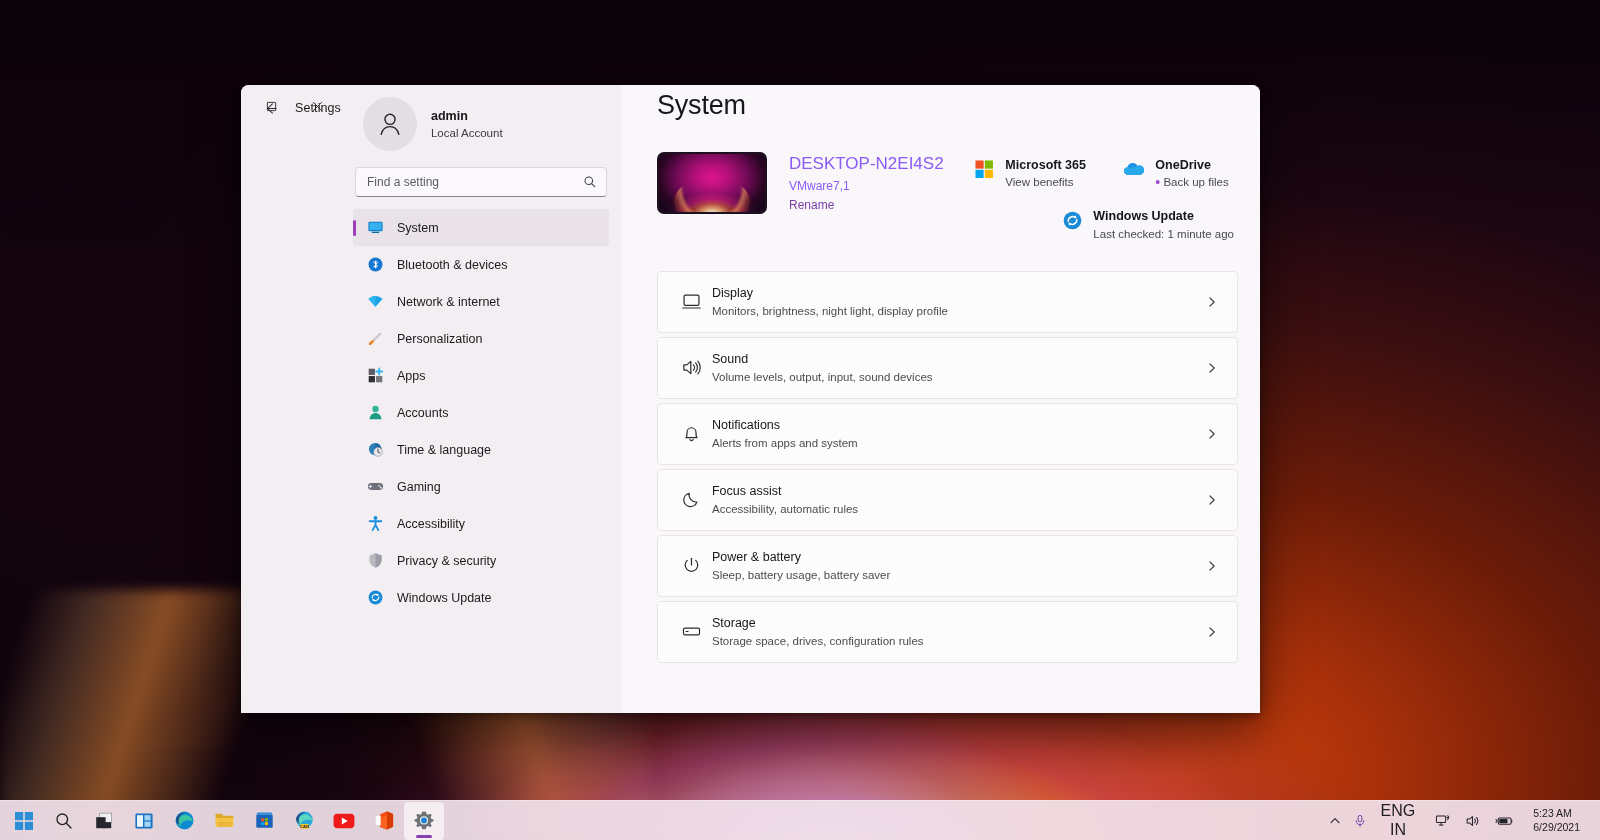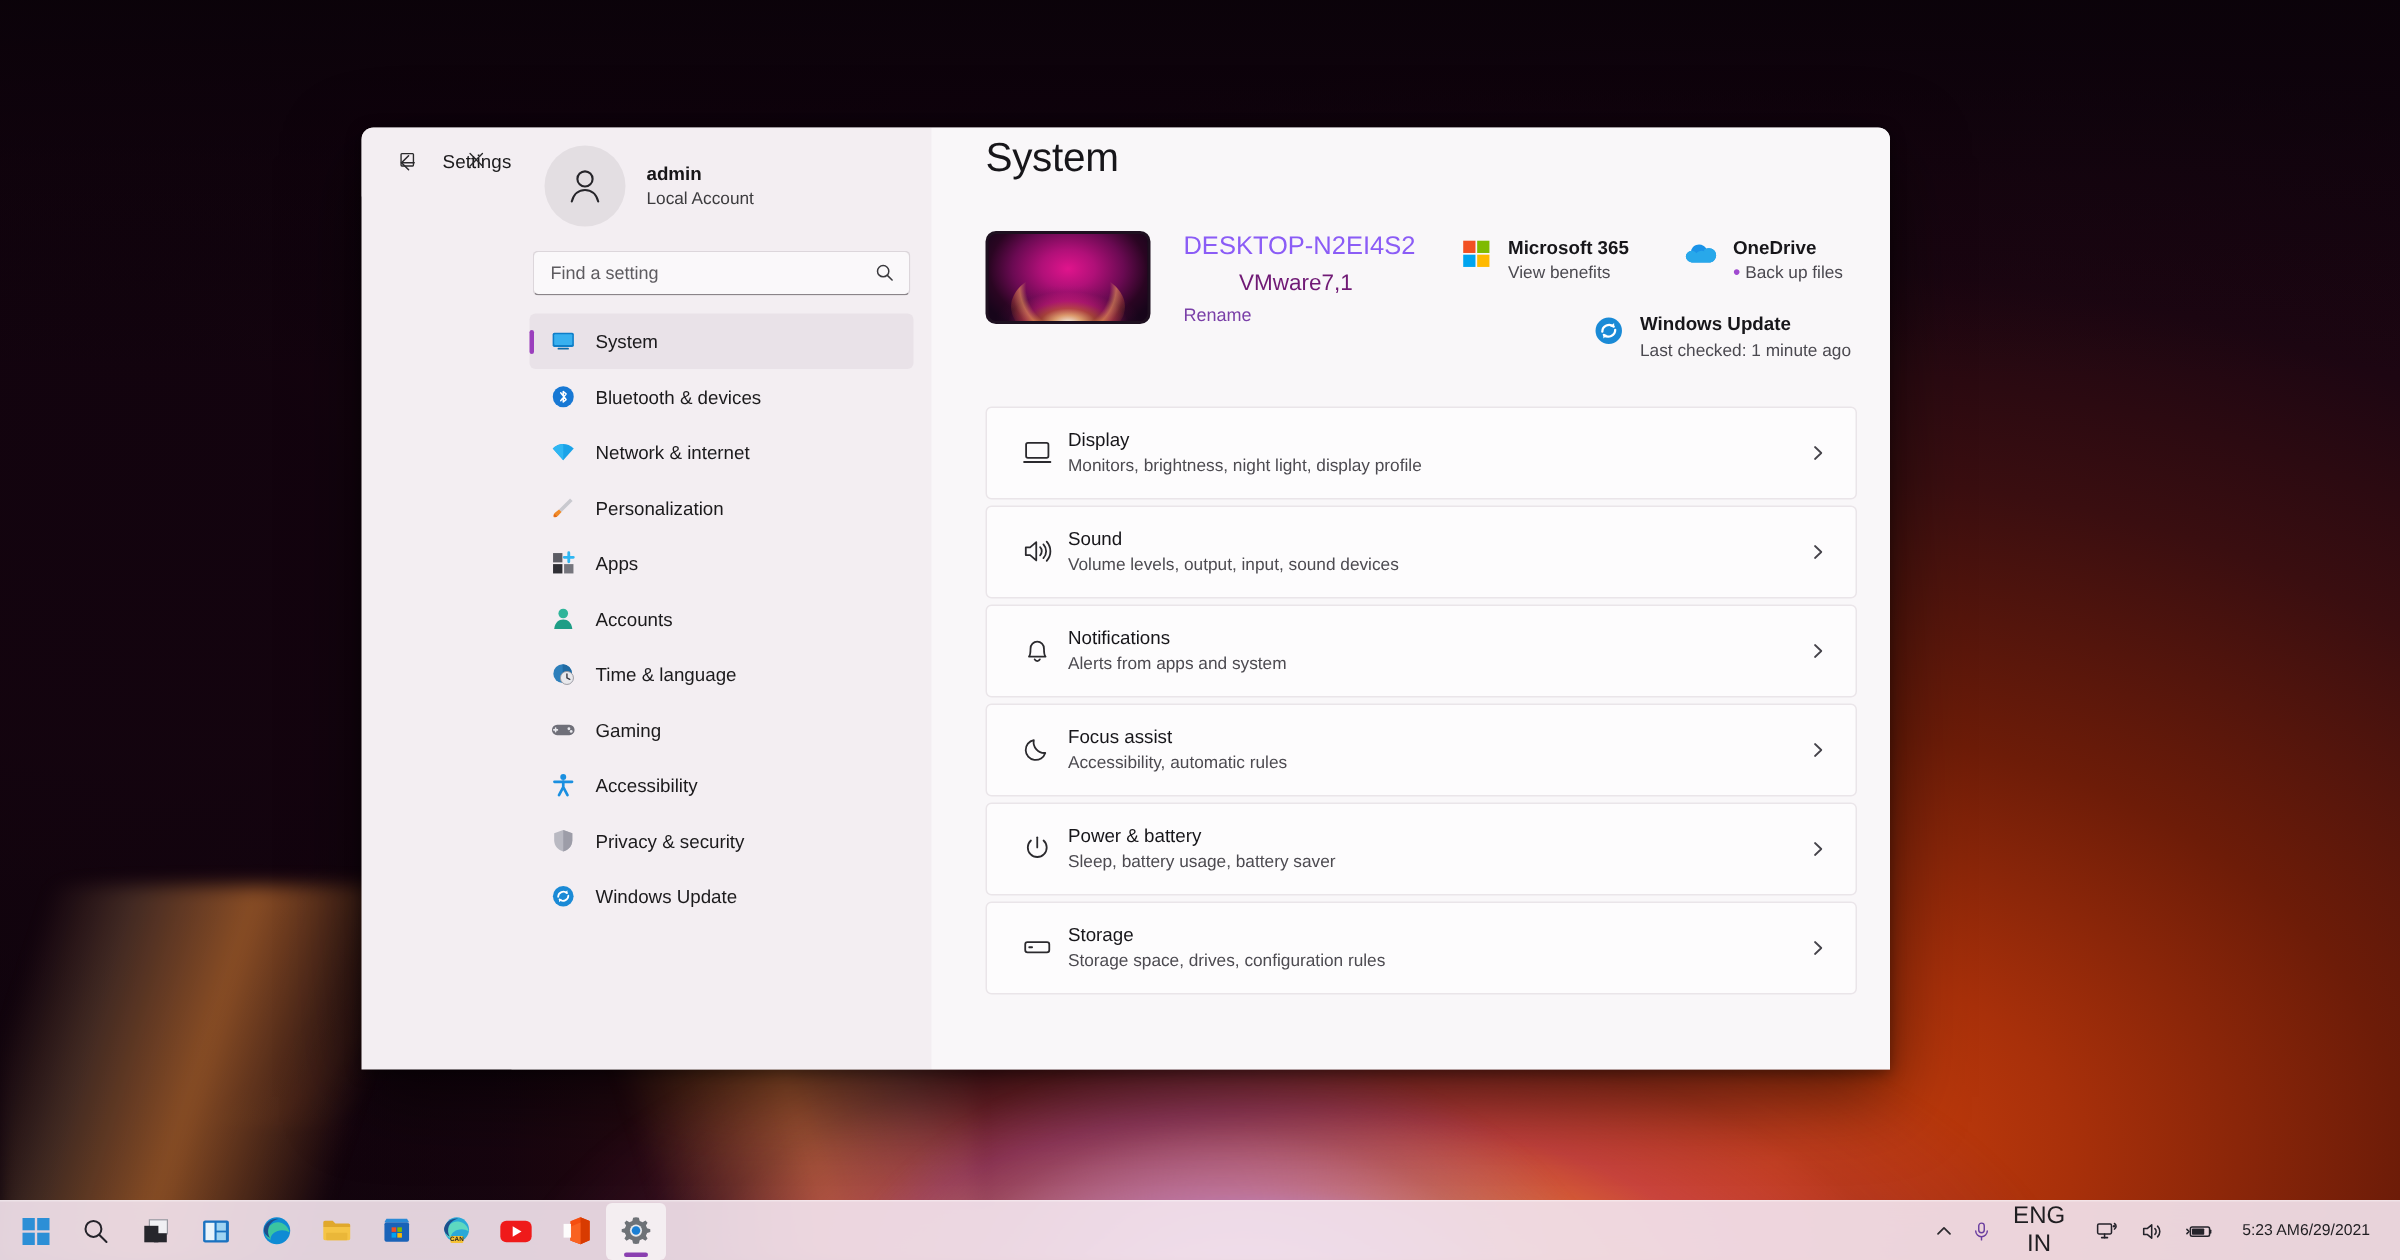--- a/index.html
+++ b/index.html
@@ -187,21 +187,21 @@
     overflow: hidden; position: relative;
     flex: 0 0 110px;
   }
   .device-thumb::after {
     content: ""; position: absolute; left: 14%; right: 14%; bottom: -26%;
     height: 86%;
     border-radius: 50%;
     background: radial-gradient(ellipse at 50% 22%, rgba(255,240,220,0.0) 52%, rgba(255,170,90,0.55) 60%, rgba(255,120,50,0.25) 70%, rgba(255,120,50,0) 82%);
   }
   .device-name { font-size: 17px; color: #8b5cf6; line-height: 1.5; }
-  .device-model { font-size: 15px; color: #701a75; line-height: 1.6; margin-left: 37px; }
+  .device-model { font-size: 12px; color: #8b5cf6; line-height: 1.6; }
   .device-rename { font-size: 12px; color: #7a3fa8; cursor: pointer; line-height: 1.6; }
 
   .device-right { margin-left: auto; padding-top: 3px; }
   .svc-row { display: flex; gap: 0; }
   .svc {
     display: flex; align-items: flex-start; gap: 10px;
     cursor: pointer; padding: 2px 4px; border-radius: 4px;
   }
   .svc-ico { flex: 0 0 22px; width: 22px; height: 22px; display: flex; align-items: center; justify-content: center; margin-top: 2px; }
   .svc-title { font-size: 12.5px; font-weight: bold; color: #17161a; line-height: 1.45; }
@@ -252,21 +252,21 @@
   .tray-btn {
     height: 34px; display: flex; align-items: center; justify-content: center;
     padding: 0 6px; border-radius: 4px; cursor: pointer; color: #2b2a2e;
   }
   .tray-lang {
     display: flex; flex-direction: column; align-items: center;
     font-size: 16px; line-height: 1.18; color: #1f1e21; padding: 0 8px;
   }
   .tray-icons { display: flex; align-items: center; gap: 2px; padding: 0 6px; }
   .tray-clock {
-    display: flex; flex-direction: row; align-items: center;
+    display: flex; flex-direction: column; align-items: flex-start;
     font-size: 10.5px; line-height: 1.25; color: #1f1e21;
     padding: 0 10px 0 6px; cursor: pointer;
   }
   svg { display: block; }
 </style>
 </head>
 <body>
 
 <div id="desktop">
 

